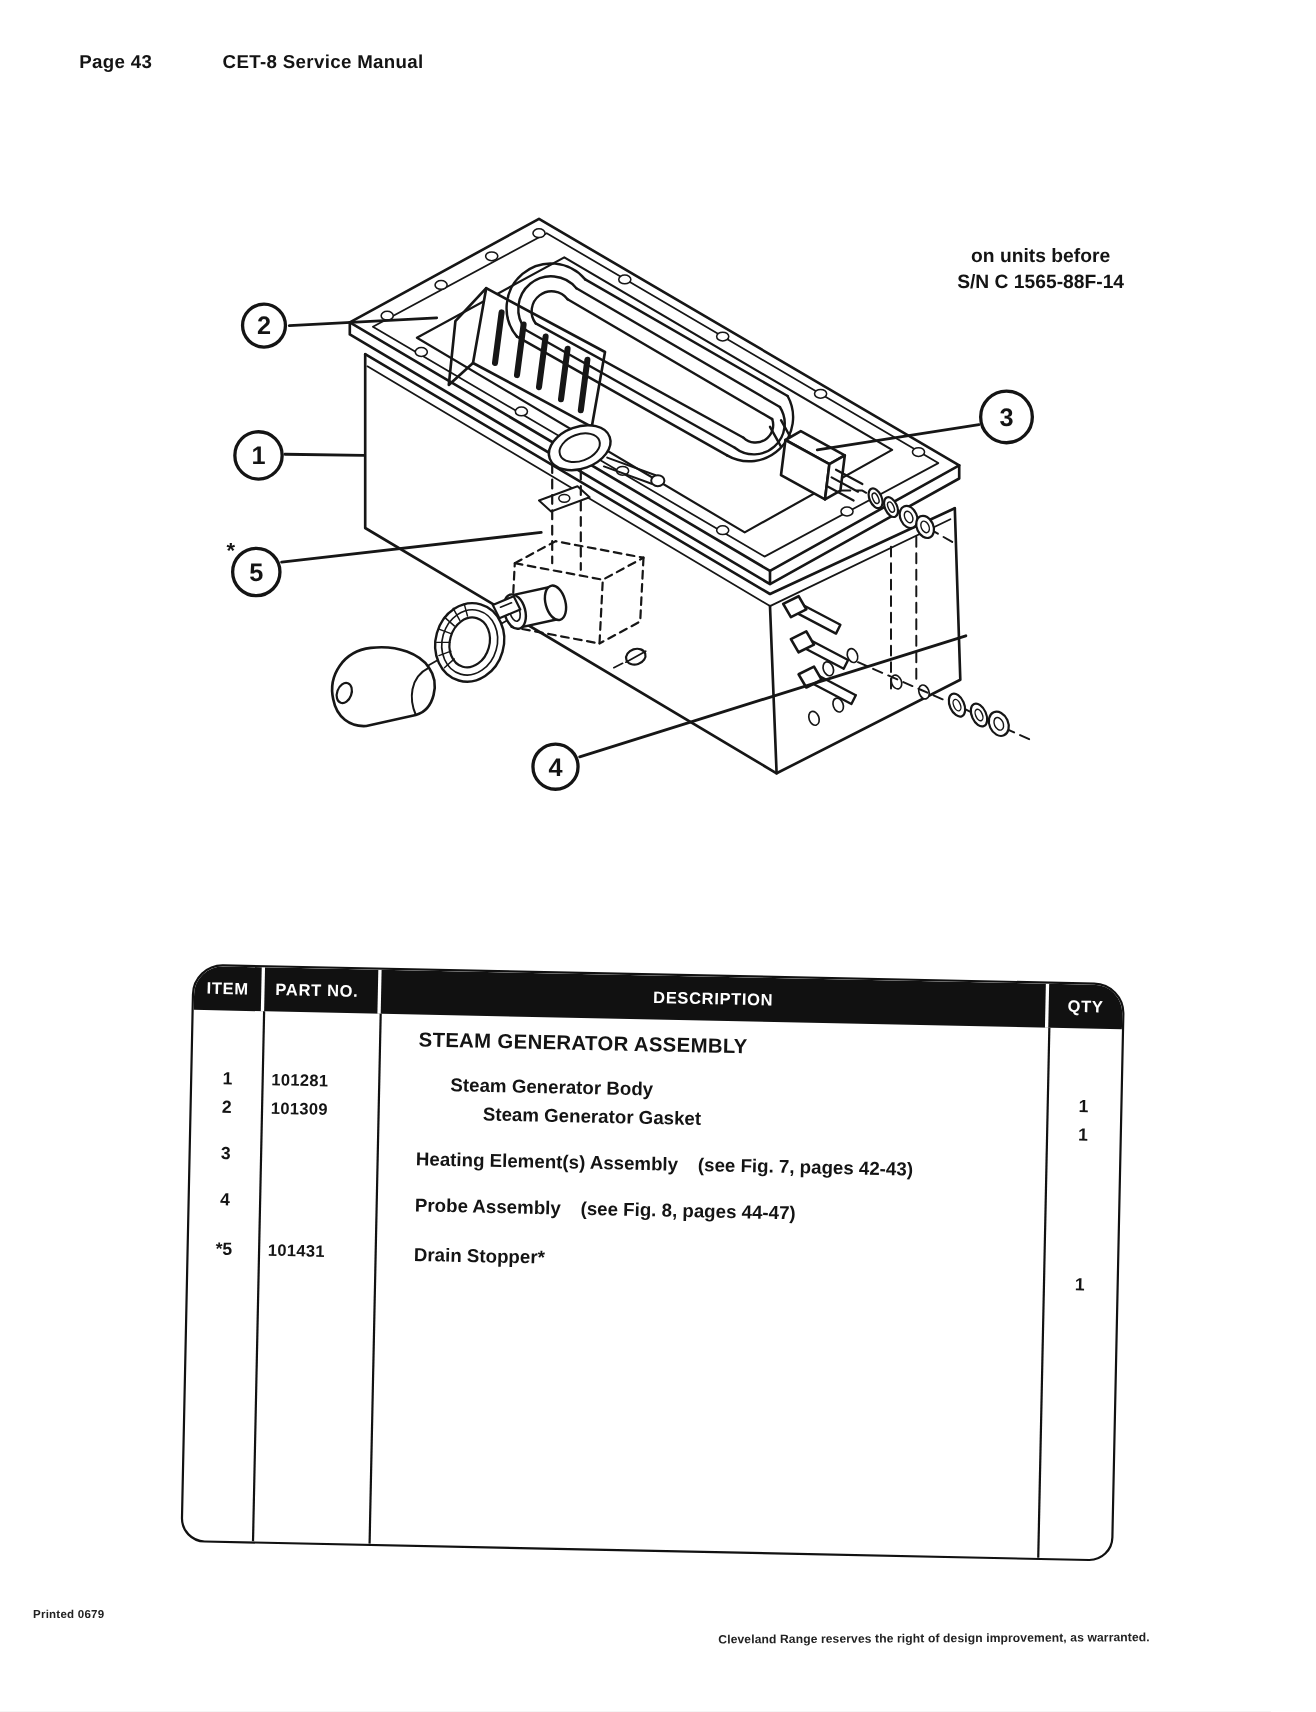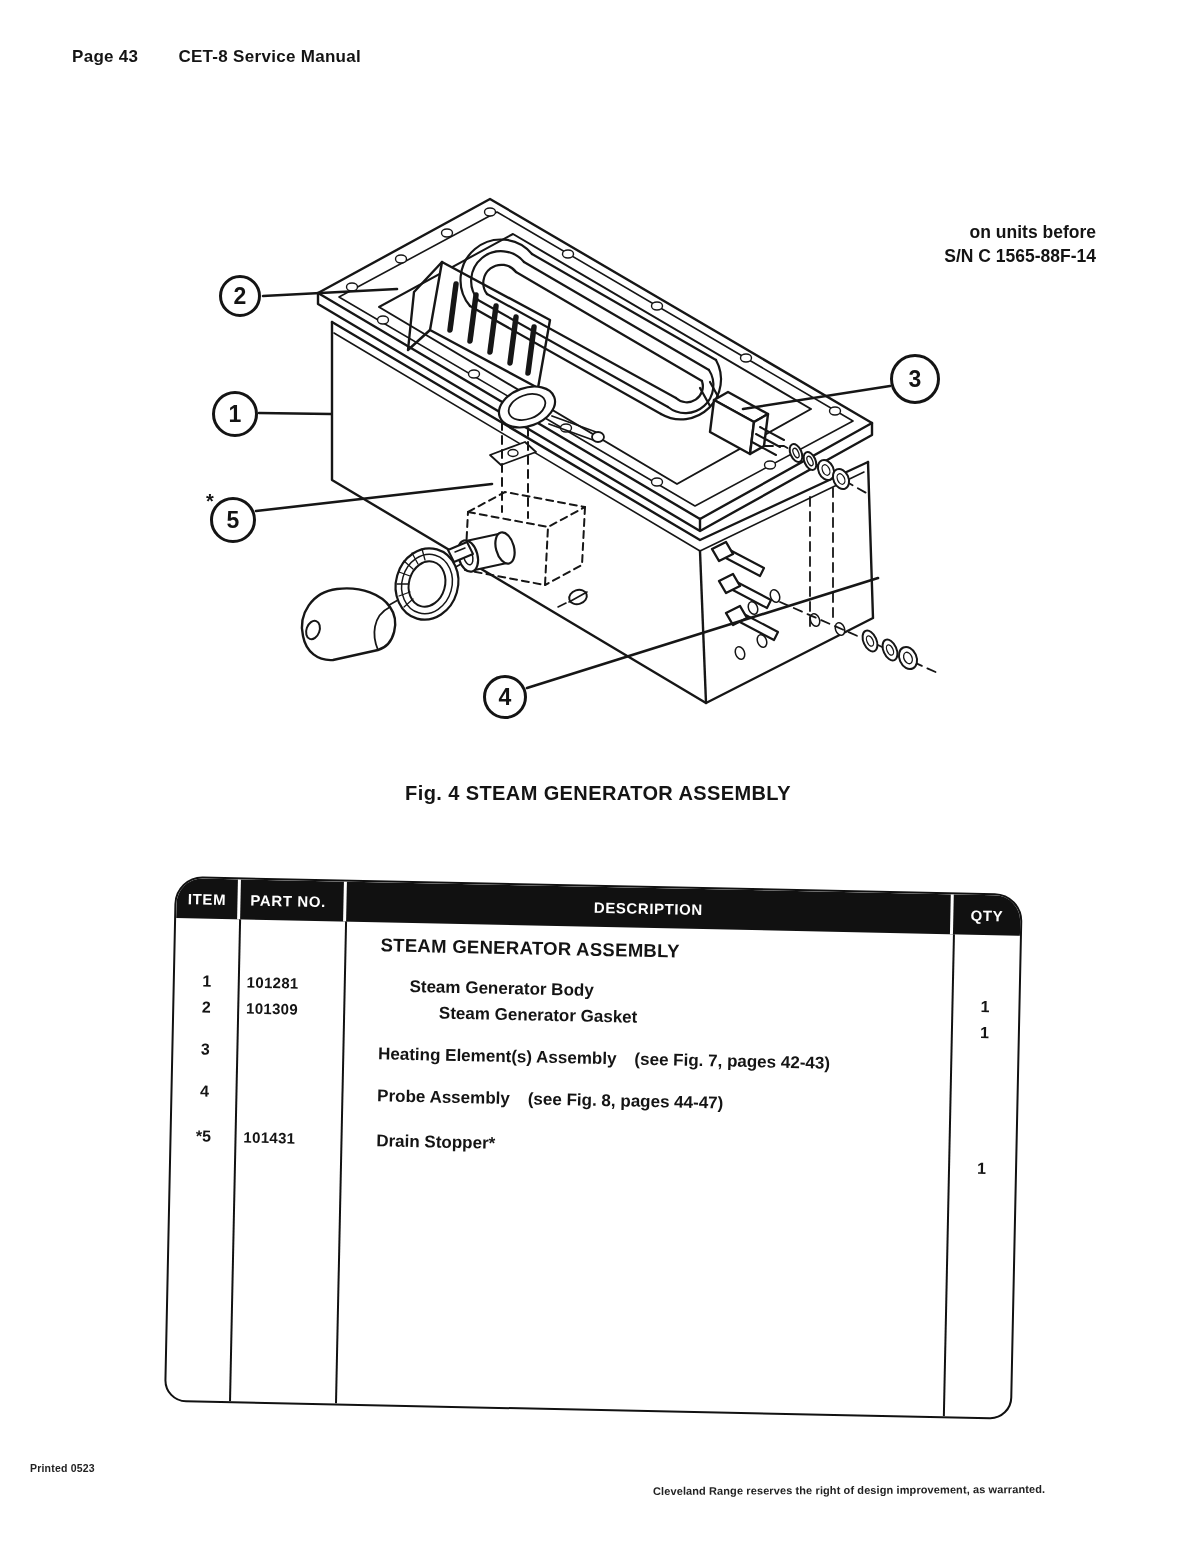--- a/index.html
+++ b/index.html
@@ -3,34 +3,34 @@
 <meta charset="utf-8">
 <style>
   * { margin:0; padding:0; box-sizing:border-box; }
   body { background:#e8e8e8; font-family:"Liberation Sans", sans-serif; }
   .page {
     position:relative; width:1196px; height:1556px; margin:0 auto;
     background:#fff; color:#141414; overflow:hidden;
   }
   
   .hdr { position:absolute; top:47px; left:72px; font-size:17px; font-weight:700; letter-spacing:.3px; }
-  .hdr .manual { margin-left:40px; }
+  .hdr .manual { margin-left:64px; }
   
   .diagram { position:absolute; left:0; top:0; width:1196px; height:860px; }
   svg.art { position:absolute; left:160px; top:160px; }
   .callout {
     position:absolute; background:#fff; border:3px solid #141414; border-radius:50%;
     display:flex; align-items:center; justify-content:center;
     font-weight:700; font-size:23px; color:#141414;
   }
   .callout .star { position:absolute; top:-10px; left:-7px; font-size:20px; font-weight:700; }
   .note { position:absolute; left:796px; top:220px; width:300px; font-size:17.5px; font-weight:600; line-height:24px; }
   .note .l1 { text-align:left; padding-left:14px; }
   .note .l1 sup { font-size:13px; vertical-align:6px; }
-  .note .l2, .note .l3 { text-align:right; }
+  .note .l2, .note .l3 { text-align:center; }
   .caption { position:absolute; left:0; top:782px; width:100%; text-align:center;
              font-size:20px; font-weight:700; letter-spacing:.4px; }
   
   .tblwrap { position:absolute; left:175px; top:876px; width:848px; height:526px;
              transform:rotate(1.2deg); transform-origin:0 0; }
   .tbl { position:relative; width:100%; height:100%; border:2px solid #111;
          border-radius:28px 28px 22px 22px; overflow:hidden; background:#fff; }
   .thead { position:absolute; top:0; left:0; right:0; height:40px; background:#111;
            display:flex; color:#fff; font-weight:700; font-size:15px; letter-spacing:.6px; }
   .th { display:flex; align-items:center; justify-content:center; height:100%; }
@@ -235,21 +235,20 @@
       <span class="star">*</span>
       <span>5</span>
     </div>
 
     <div class="note">
       <div class="l2">on units before</div>
       <div class="l3">S/N C 1565-88F-14</div>
     </div>
   </div>
 
-  <div class="caption">Fig. 4  STEAM GENERATOR ASSEMBLY</div>
 
   <div class="tblwrap">
     <div class="tbl">
       <div class="thead">
         <div class="th item">ITEM</div>
         <div class="th part">PART NO.</div>
         <div class="th desc">DESCRIPTION</div>
         <div class="th qty">QTY</div>
       </div>
       <div class="vline v1"></div>
@@ -288,15 +287,15 @@
 
       <div class="row" style="top:249px;">
         <div class="c-item">*5</div>
         <div class="c-part">101431</div>
         <div class="c-desc"><span>Drain Stopper*</span></div>
         <div class="c-qty qd15">1</div>
       </div>
     </div>
   </div>
 
-  <div class="printed">Printed 0523</div>
+  <div class="printed">Printed 0679</div>
   <div class="rights">Cleveland Range reserves the right of design improvement, as warranted.</div>
 </div>
 
 </body></html>

